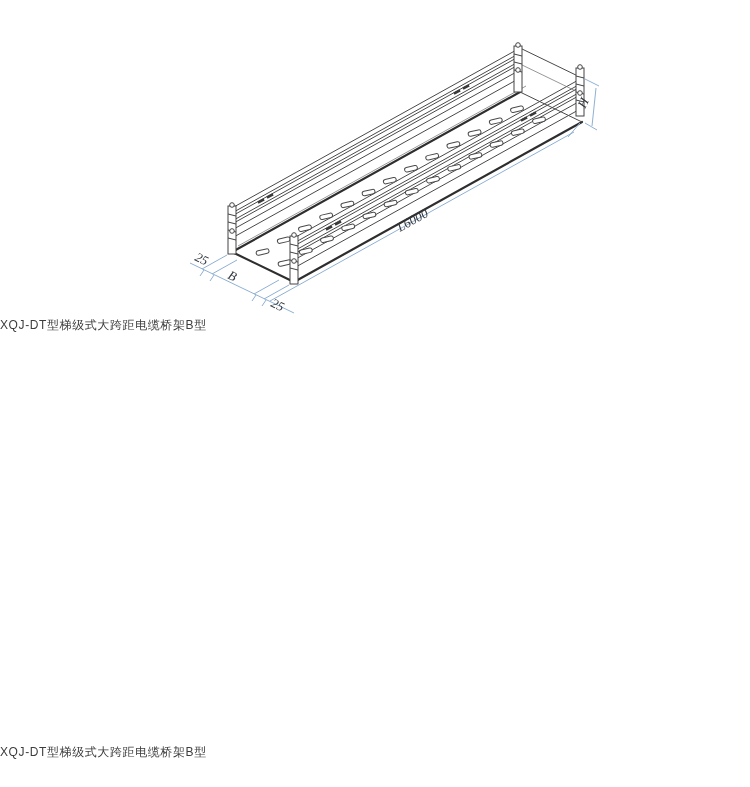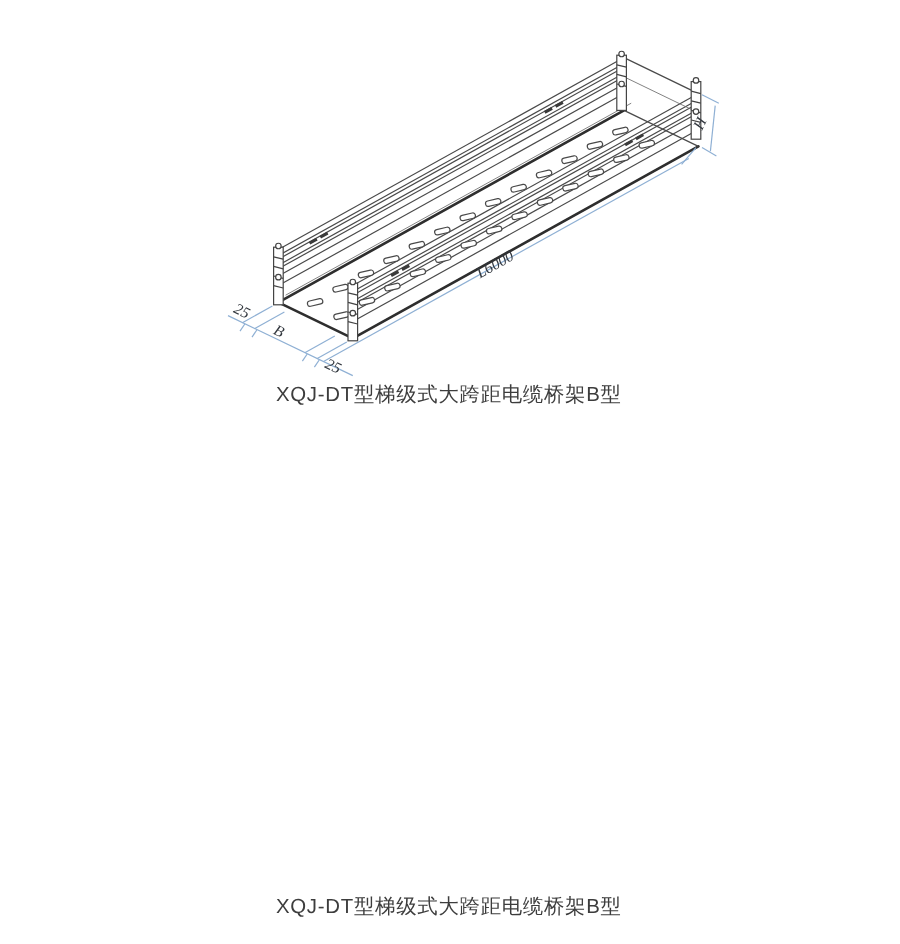--- a/index.html
+++ b/index.html
@@ -1,19 +1,19 @@
 <!DOCTYPE html>
 <html style="--dim-color: #8fb0d4;"><head>
 <meta charset="utf-8">
 <style>
   html,body{margin:0;padding:0;background:#ffffff;}
   #page{position:relative;width:750px;height:787px;background:#fff;overflow:hidden;
         font-family:"Liberation Sans",sans-serif;}
-  .caption{position:absolute;left:0;width:748px;text-align:center;color:#3d3d3d;
-           font-size:17px;letter-spacing:0.6px;}
+  .caption{position:absolute;left:0;width:748px;text-align:left;color:#3d3d3d;
+           font-size:12px;letter-spacing:0.6px;}
   
   #drawing{position:absolute;left:182px;top:4px;width:420px;height:316px;}
   #drawing svg{display:block;}
   .ink{stroke:#4a4a4a;fill:none;stroke-width:1;}
   .ink-heavy{stroke:#2e2e2e;fill:none;stroke-width:2.2;stroke-linecap:round;}
   .ink-light{stroke:#6a6a6a;fill:none;stroke-width:0.7;}
   .post{stroke:#444;fill:#ffffff;stroke-width:1;}
   .dim{stroke:var(--dim-color,#8fb0d4);fill:none;stroke-width:1;}
   .dim-label{font-family:"Liberation Serif",serif;font-style:italic;font-size:13px;
              fill:#33383f;stroke:none;}

